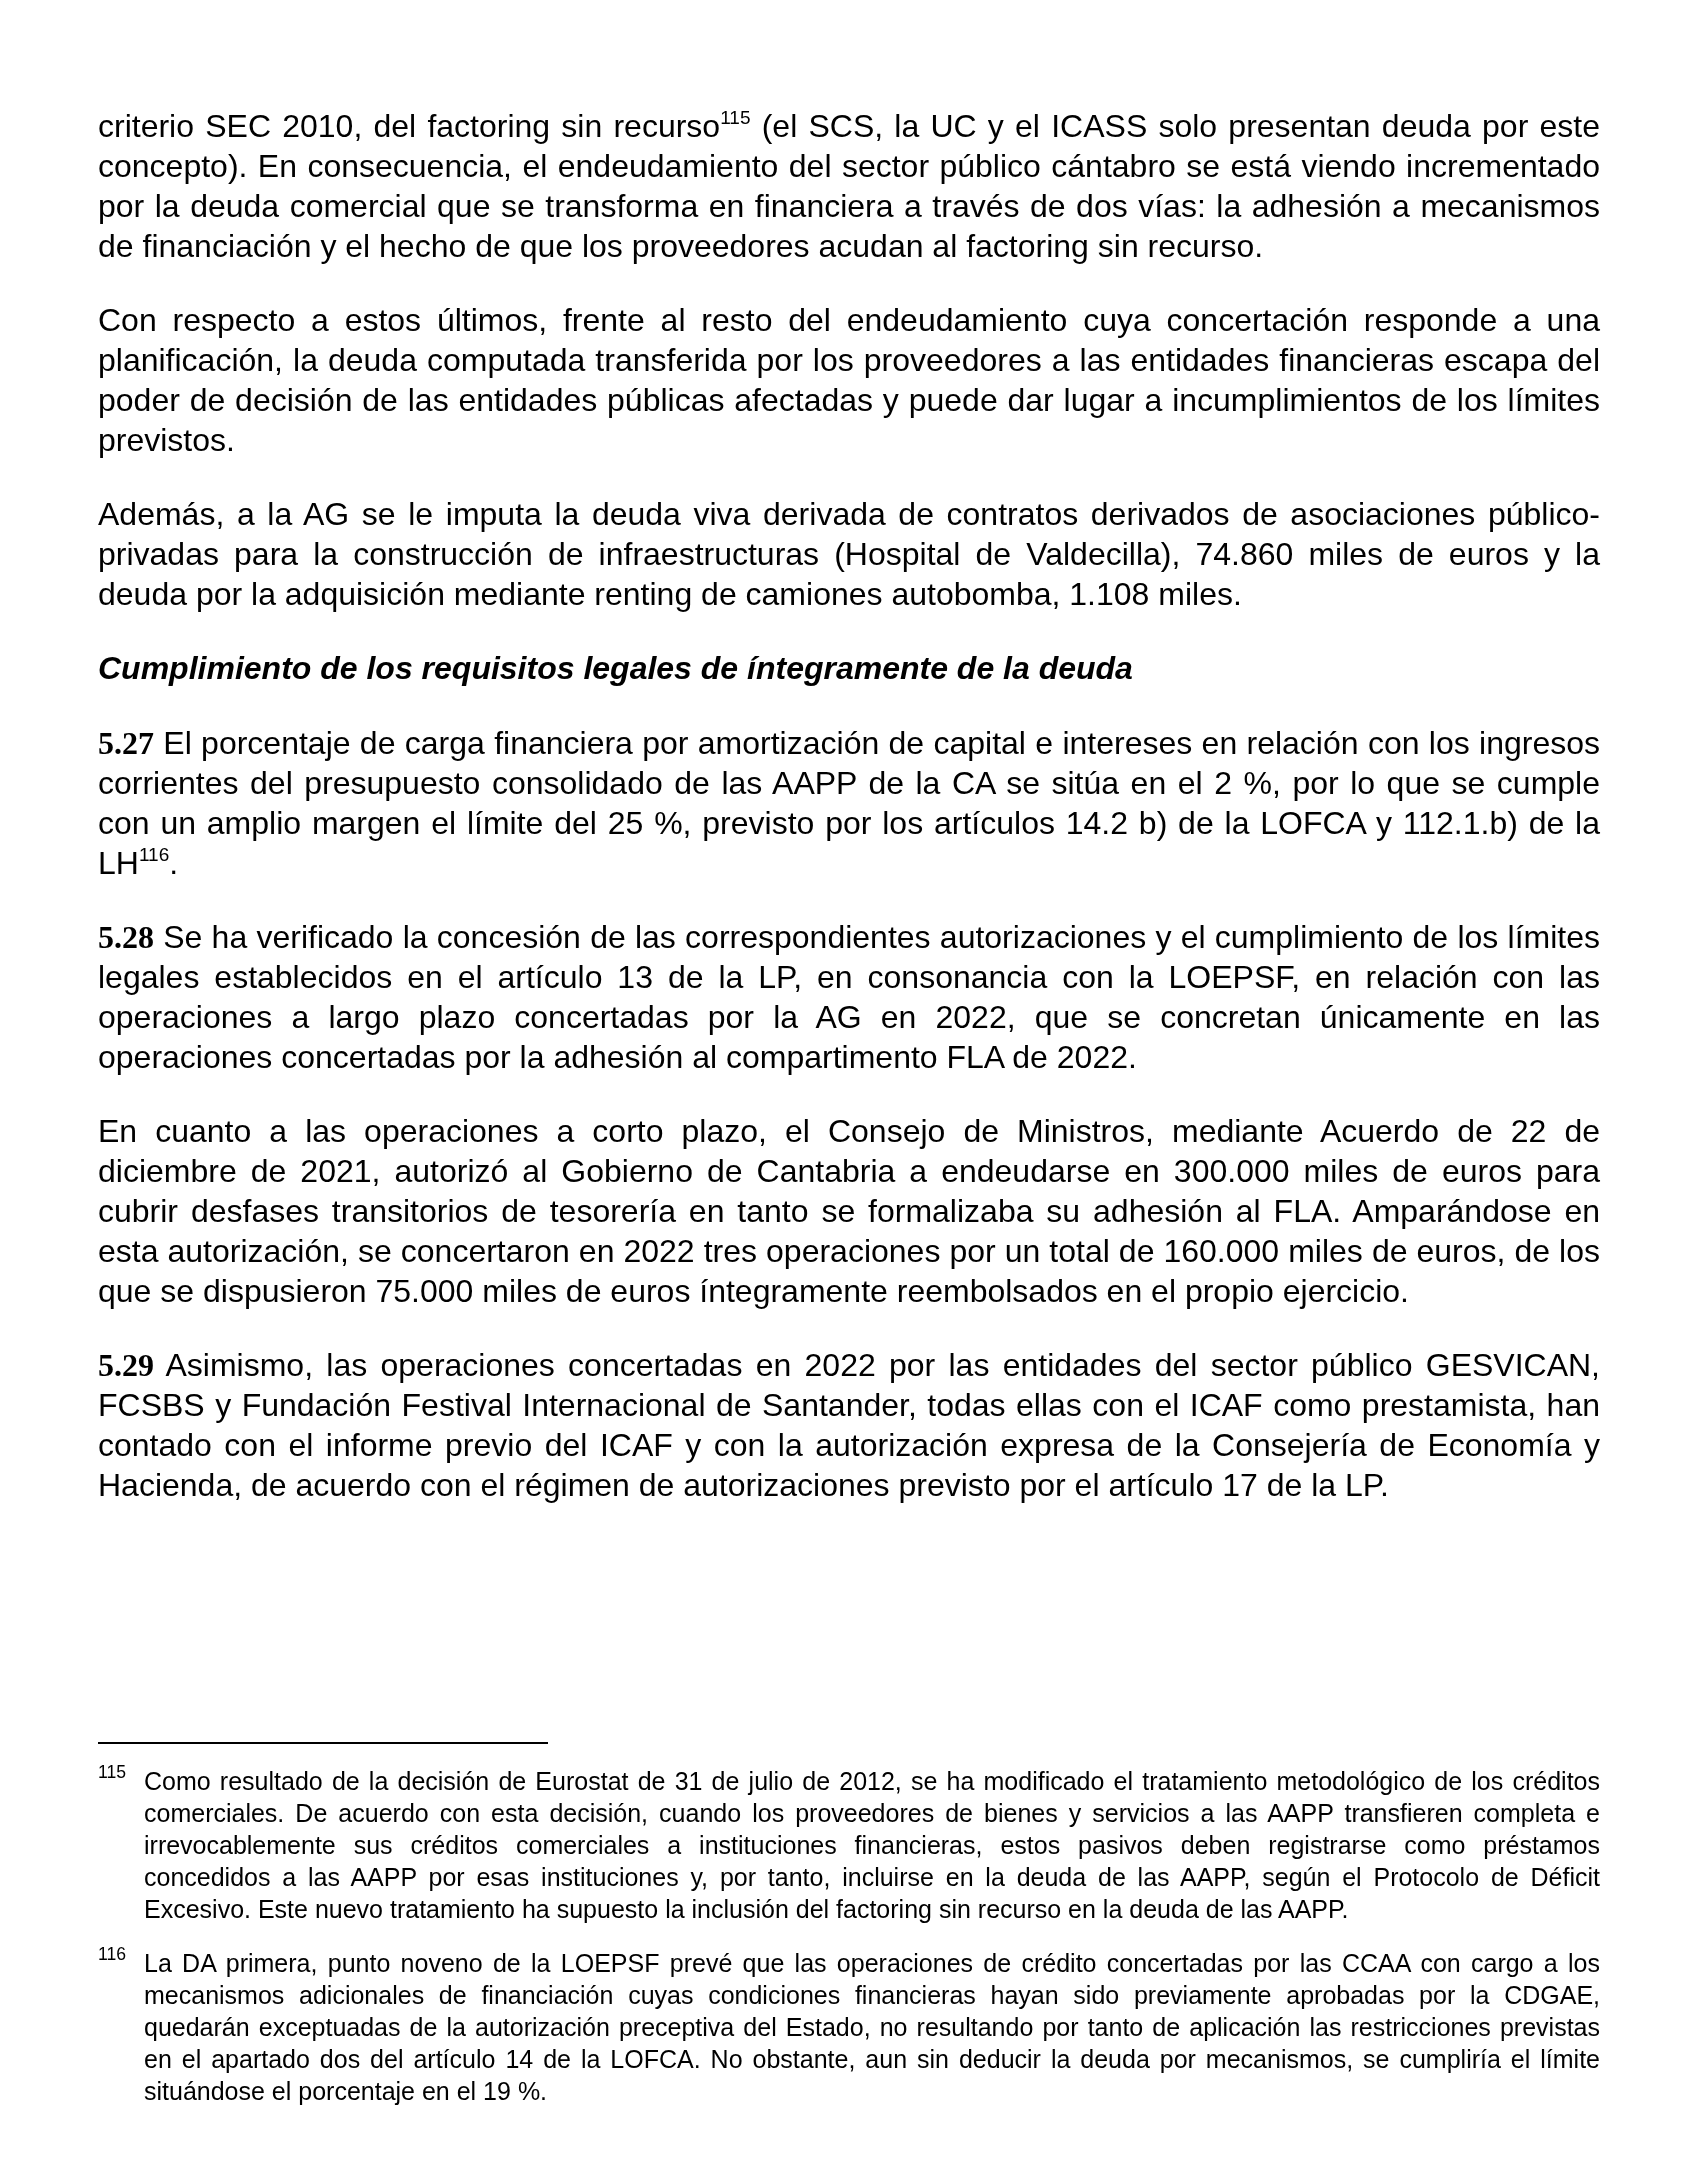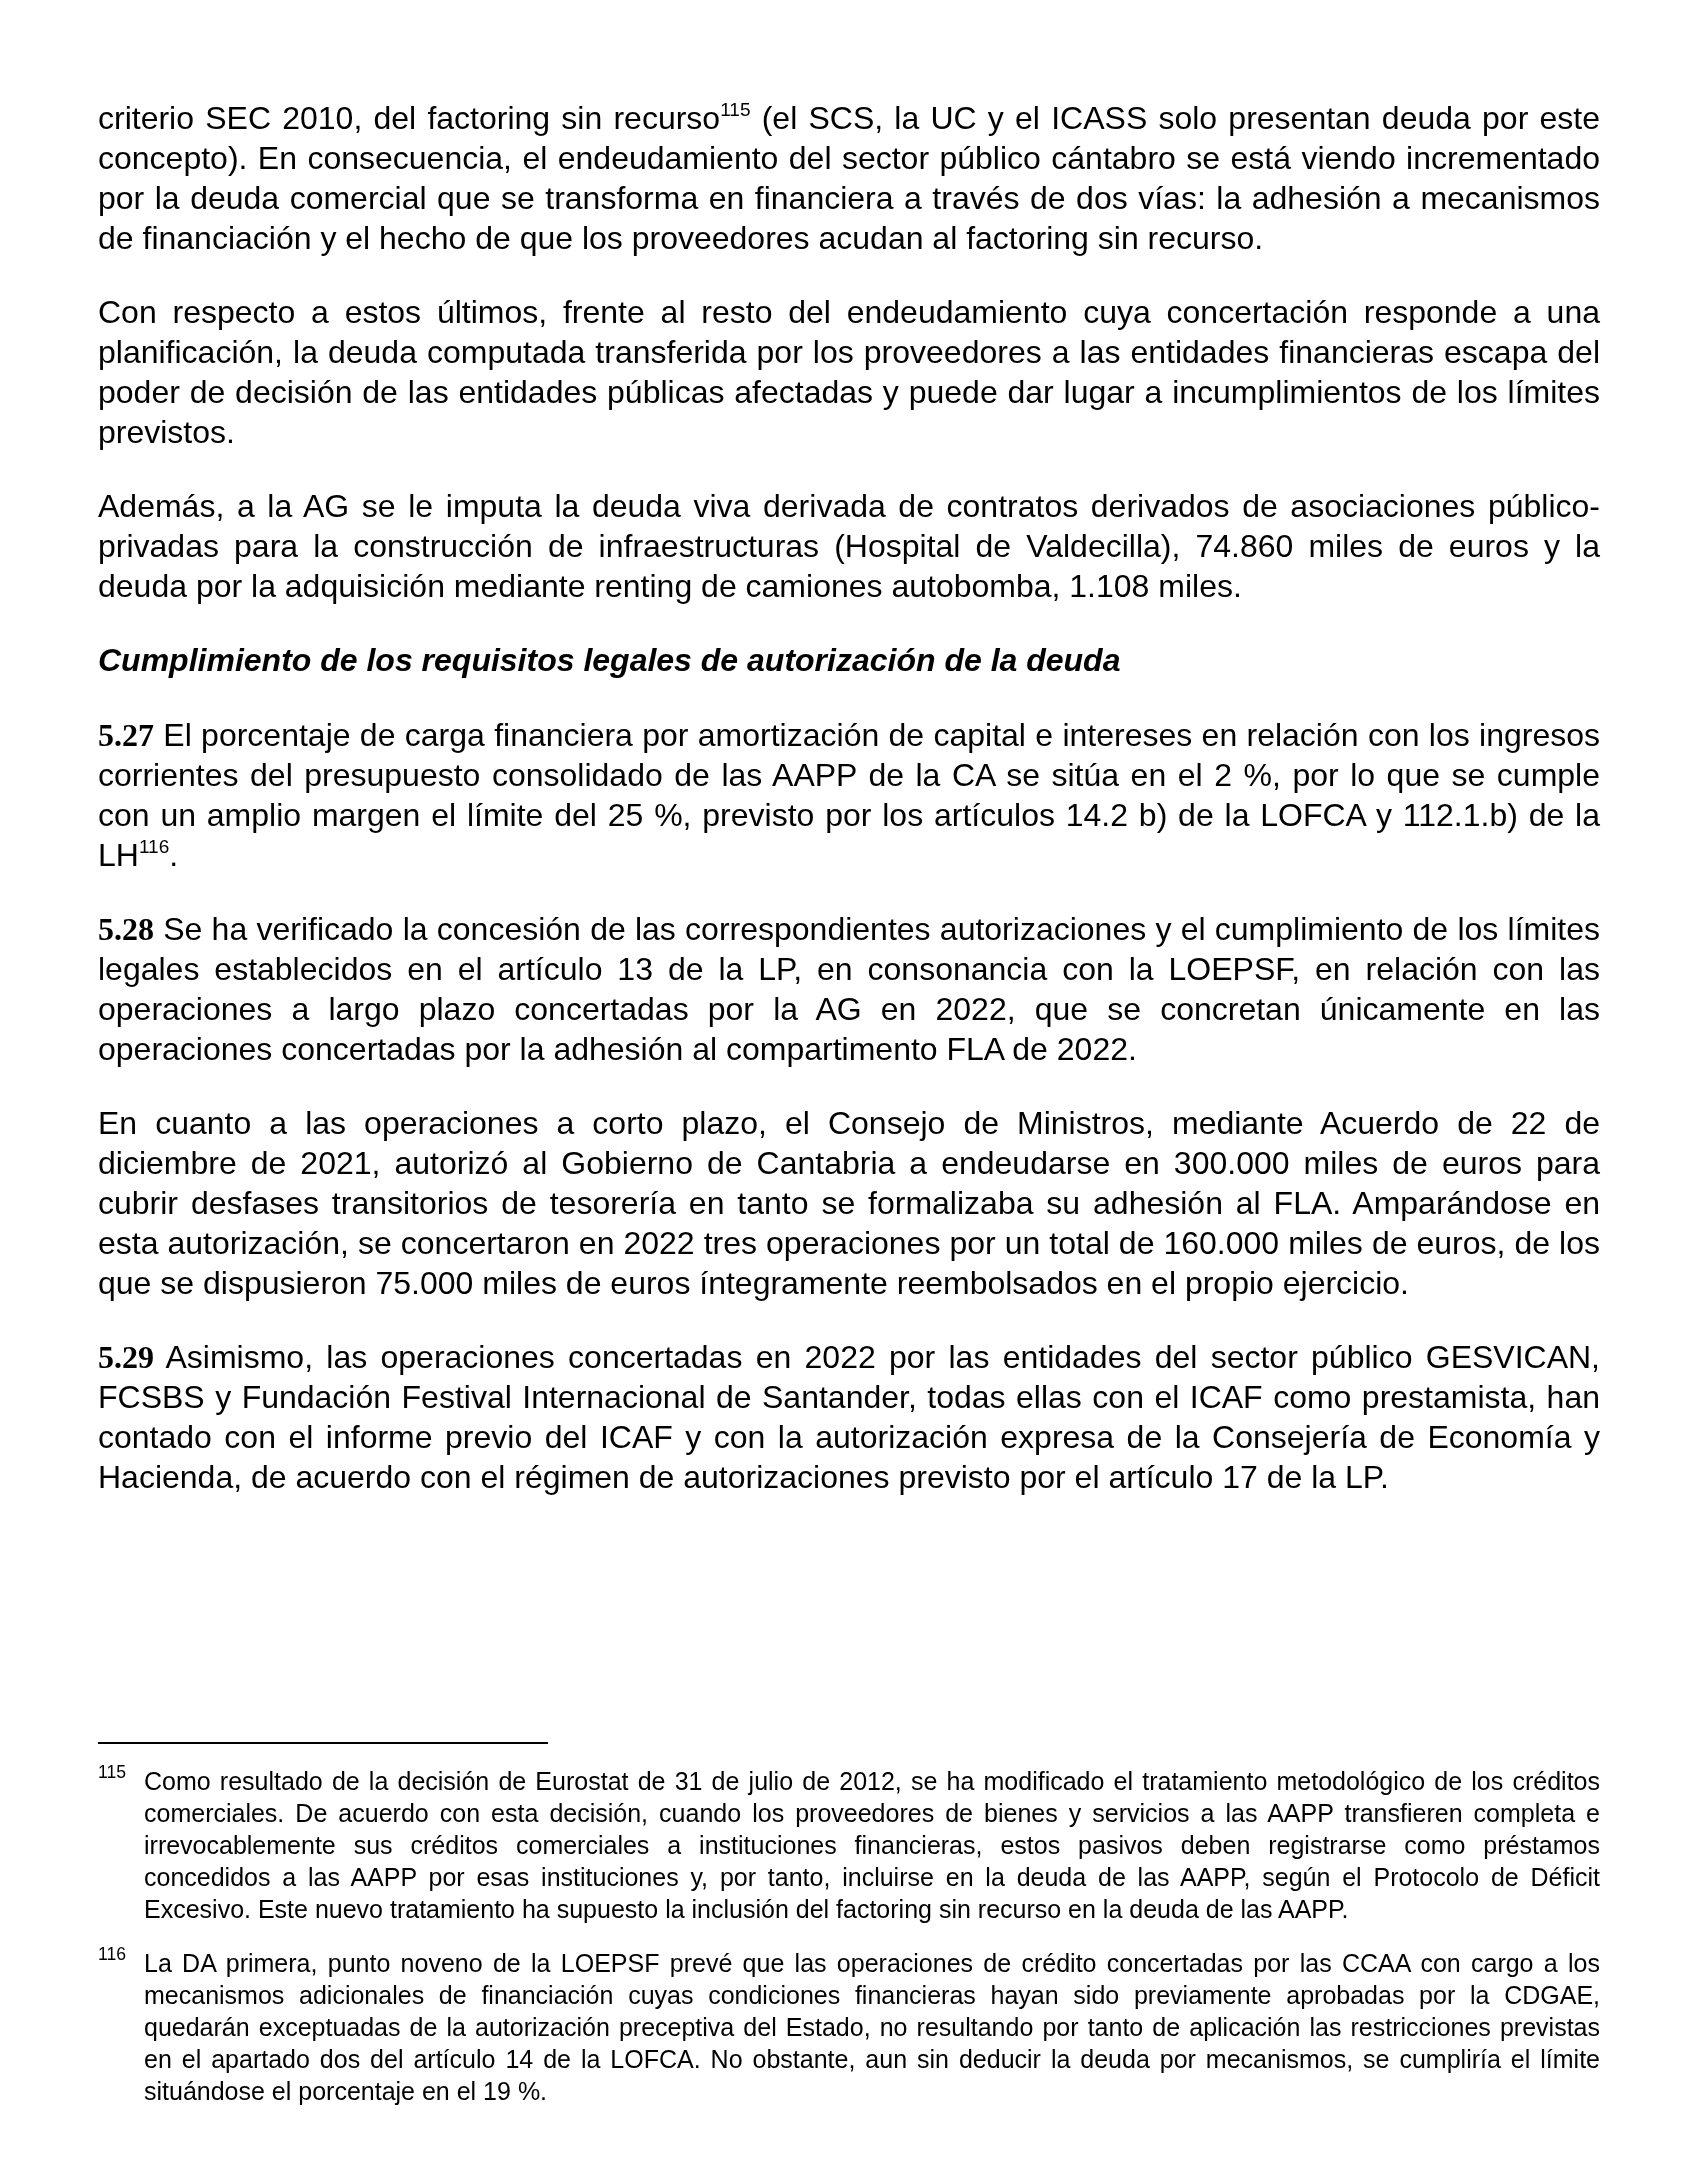--- a/index.html
+++ b/index.html
@@ -1,38 +1,38 @@
 <!DOCTYPE html>
 <html style="font-size:12.8px"><head>
 <meta charset="utf-8">
 <style>
   html, body { margin: 0; padding: 0; background: #ffffff; }
   body { width: 1699px; height: 2183px; position: relative; overflow: hidden;
          font-family: "Liberation Sans", sans-serif; color: #000; }
   .page { position: absolute; left: 98px; top: 90px; width: 1502px; }
-  p.body { margin: 8px 0 34px 0; font-size: 32px; line-height: 40px; text-align: justify; }
+  p.body { margin: 16px 0 34px 0; font-size: 32px; line-height: 40px; text-align: justify; }
   h3.heading { margin: 0 0 35px 0; font-size: 32px; line-height: 40px; font-weight: bold; font-style: italic; }
   .num { font-weight: bold; font-family: Liberation Serif, serif; }
   sup { font-size: 19px; line-height: 0; vertical-align: 12.8px; }
   .fn-rule { position: absolute; left: 98px; top: 1742px; width: 450px; height: 2.4px; background: #000; }
   .footnotes { position: absolute; left: 98px; top: 1765px; width: 1502px; }
   .fn { position: relative; padding-left: 46px; margin: 0 0 22.4px 0; font-size: 25px; line-height: 32px; text-align: justify; }
   .fn .fn-mark { position: absolute; left: 0; top: -3.2px; font-size: 17.6px; line-height: 21px; }
 </style>
 </head>
 <body>
 
 <div class="page">
   <p class="body"><span>criterio SEC 2010, del factoring sin recurso</span><sup>115</sup><span> (el SCS, la UC y el ICASS solo presentan deuda por este concepto). En consecuencia, el endeudamiento del sector público cántabro se está viendo incrementado por la deuda comercial que se transforma en financiera a través de dos vías: la adhesión a mecanismos de financiación y el hecho de que los proveedores acudan al factoring sin recurso.</span></p>
 
   <p class="body">Con respecto a estos últimos, frente al resto del endeudamiento cuya concertación responde a una planificación, la deuda computada transferida por los proveedores a las entidades financieras escapa del poder de decisión de las entidades públicas afectadas y puede dar lugar a incumplimientos de los límites previstos.</p>
 
   <p class="body">Además, a la AG se le imputa la deuda viva derivada de contratos derivados de asociaciones público-privadas para la construcción de infraestructuras (Hospital de Valdecilla), 74.860 miles de euros y la deuda por la adquisición mediante renting de camiones autobomba, 1.108 miles.</p>
 
-  <h3 class="heading">Cumplimiento de los requisitos legales de autorización de la deuda</h3>
+  <h3 class="heading">Cumplimiento de los requisitos legales de íntegramente de la deuda</h3>
 
   <p class="body"><span class="num">5.27</span><span> El porcentaje de carga financiera por amortización de capital e intereses en relación con los ingresos corrientes del presupuesto consolidado de las AAPP de la CA se sitúa en el 2 %, por lo que se cumple con un amplio margen el límite del 25 %, previsto por los artículos 14.2 b) de la LOFCA y 112.1.b) de la LH</span><sup>116</sup><span>.</span></p>
 
   <p class="body"><span class="num">5.28</span><span> Se ha verificado la concesión de las correspondientes autorizaciones y el cumplimiento de los límites legales establecidos en el artículo 13 de la LP, en consonancia con la LOEPSF, en relación con las operaciones a largo plazo concertadas por la AG en 2022, que se concretan únicamente en las operaciones concertadas por la adhesión al compartimento FLA de 2022.</span></p>
 
   <p class="body">En cuanto a las operaciones a corto plazo, el Consejo de Ministros, mediante Acuerdo de 22 de diciembre de 2021, autorizó al Gobierno de Cantabria a endeudarse en 300.000 miles de euros para cubrir desfases transitorios de tesorería en tanto se formalizaba su adhesión al FLA. Amparándose en esta autorización, se concertaron en 2022 tres operaciones por un total de 160.000 miles de euros, de los que se dispusieron 75.000 miles de euros íntegramente reembolsados en el propio ejercicio.</p>
 
   <p class="body"><span class="num">5.29</span><span> Asimismo, las operaciones concertadas en 2022 por las entidades del sector público GESVICAN, FCSBS y Fundación Festival Internacional de Santander, todas ellas con el ICAF como prestamista, han contado con el informe previo del ICAF y con la autorización expresa de la Consejería de Economía y Hacienda, de acuerdo con el régimen de autorizaciones previsto por el artículo 17 de la LP.</span></p>
 </div>
 

